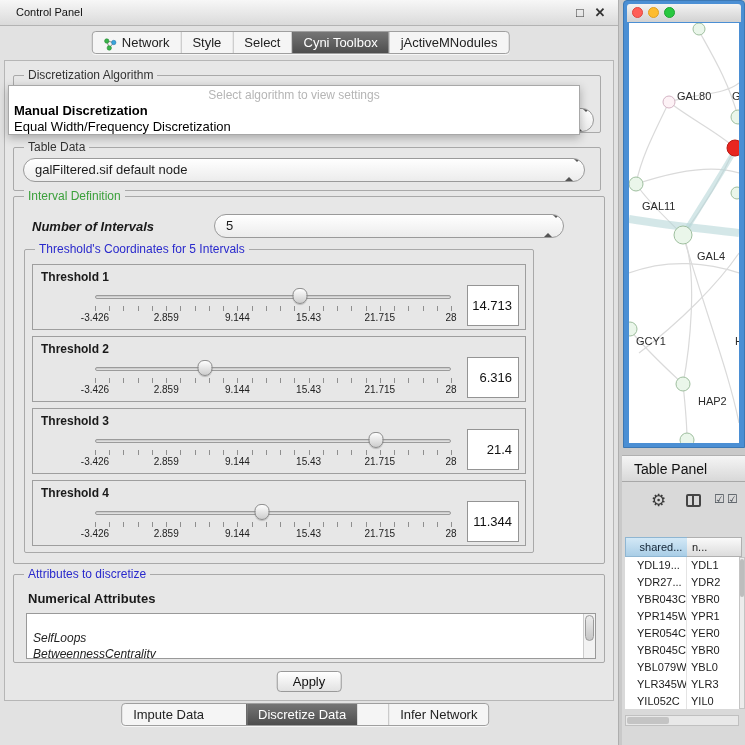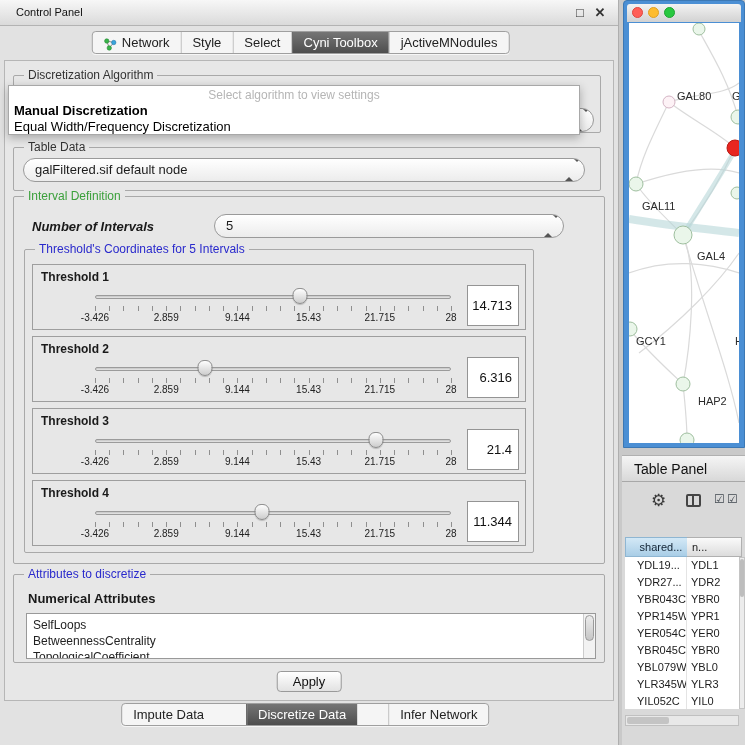--- a/index.html
+++ b/index.html
@@ -63,21 +63,21 @@
   .tick-row { position:absolute; left:62px; top:41px; width:357px; height:5px; background:repeating-linear-gradient(to right,#8f8f8f 0,#8f8f8f 1px,transparent 1px,transparent 14.24px); }
   .scale-row { position:absolute; left:62px; top:47px; width:356px; height:12px; font-size:10px; color:#222; }
   .scale-row span { position:absolute; transform:translateX(-50%); white-space:nowrap; }
   .sp0{left:0;} .sp1{left:20%;} .sp2{left:40%;} .sp3{left:60%;} .sp4{left:80%;} .sp5{left:100%;}
   .value-box { position:absolute; left:434px; top:20px; width:52px; height:41px; background:#fff; border:1px solid #949494; font-size:13px; font-family:"Liberation Sans",sans-serif; text-align:right; padding-right:6px; color:#111; }
 
   .attr-group { left:8px; top:513px; width:592px; height:89px; }
   .attr-title { position:absolute; left:14px; top:16px; font-size:13px; font-weight:bold; }
   .attr-list { position:absolute; left:12px; top:38px; width:570px; height:46px; background:#fff; border:1px solid #999; overflow:hidden; }
   .attr-item { font-size:12px; line-height:16px; padding-left:6px; color:#222; white-space:nowrap; }
-  .attr-list { padding-top:3px; }
+  .attr-list { padding-top:16px;font-style:italic; }
   .attr-scrollbar { position:absolute; right:0; top:0; bottom:0; width:12px; background:#f2f2f2; border-left:1px solid #ccc; }
   .attr-thumb { position:absolute; left:1px; top:1px; width:9px; height:26px; background:linear-gradient(#ececec,#c6c6c6); border:1px solid #9a9a9a; border-radius:5px; }
 
   .apply-btn { position:absolute; left:50%; top:610px; transform:translateX(-50%); padding:0 15px; height:21px; line-height:19px; font-size:13px; background:linear-gradient(#ffffff,#e2e2e2); border:1px solid #9a9a9a; border-radius:4px; color:#111; }
 
   
   .right-panel { position:absolute; left:622px; top:0; width:123px; height:745px; }
   .network-window { position:absolute; left:1px; top:0; width:122px; height:448px; background:#4b8fd4; border:1px solid #3c78b4; border-radius:4px 4px 0 0; }
   .nw-titlebar { position:absolute; left:3px; top:3px; width:114px; height:18px; background:linear-gradient(#f2f2f2,#d2d2d2); border-radius:3px 3px 0 0; }
   .light { position:absolute; top:3px; width:11px; height:11px; border-radius:50%; }

